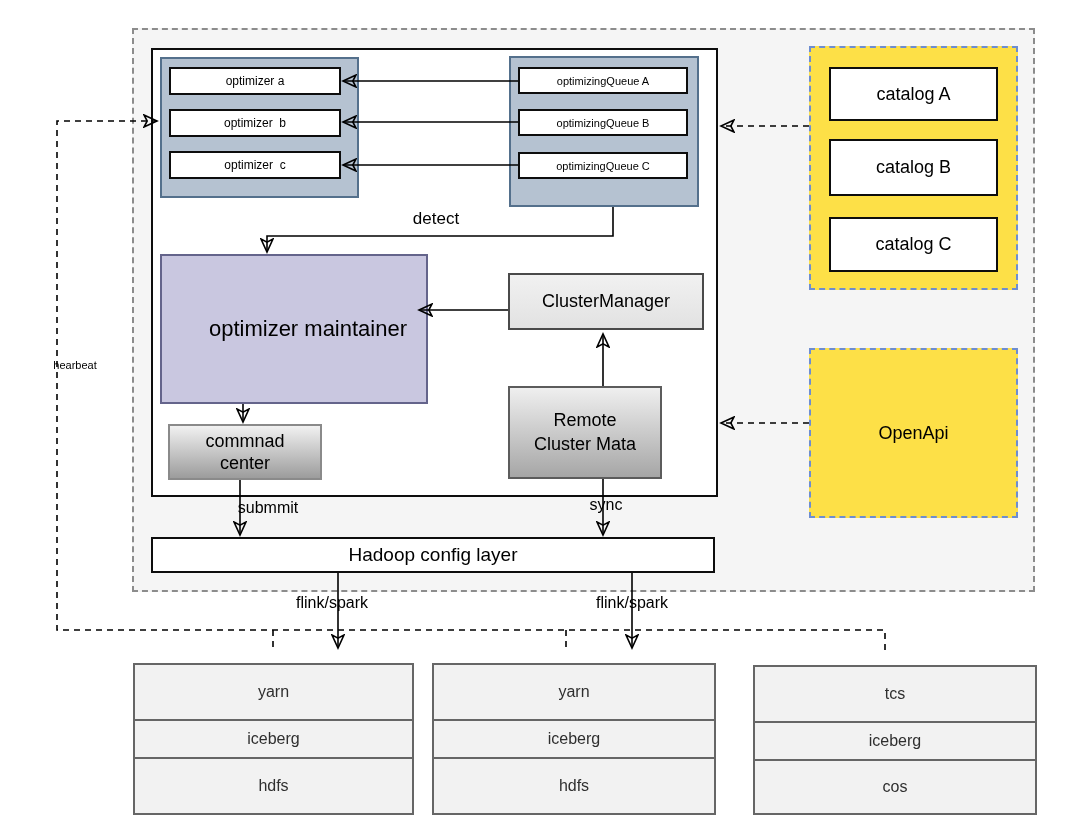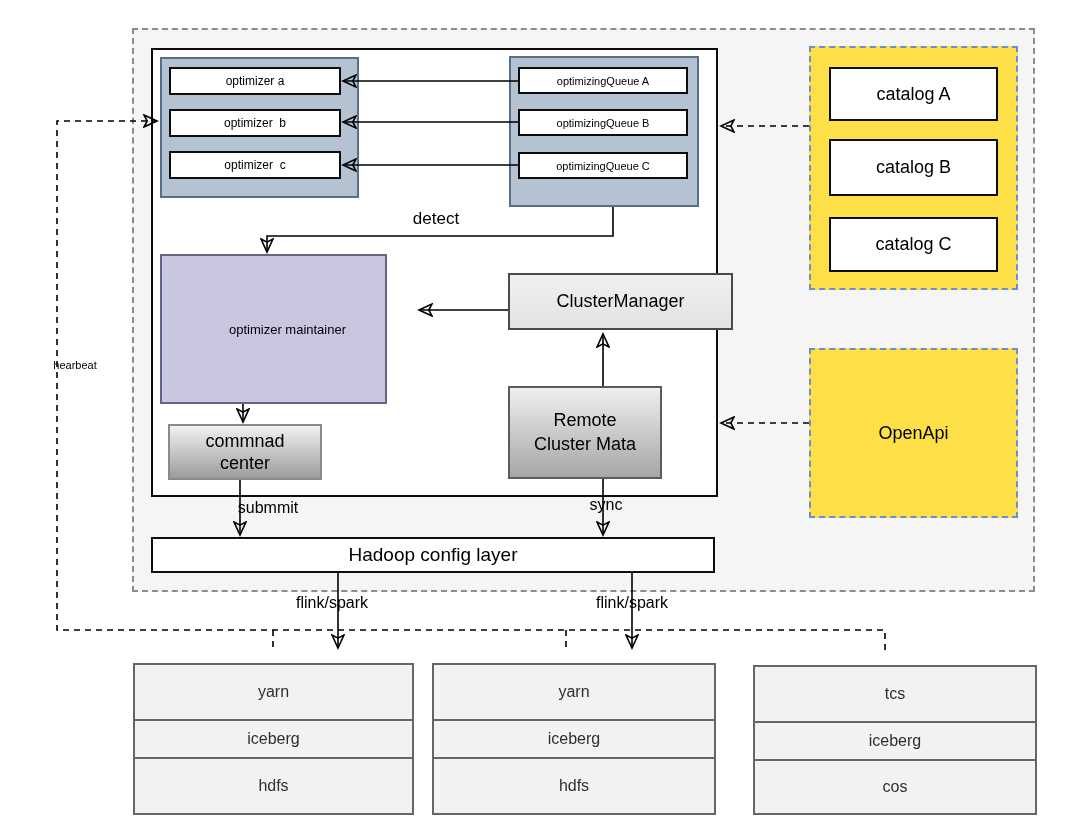--- a/index.html
+++ b/index.html
@@ -16,22 +16,22 @@
   .inner-core{left:151px;top:48px;width:567px;height:449px;background:#ffffff;border:2px solid #0d0d0d;}
 
   
   .slate-group{background:#b5c2d1;border:2px solid #54708c;}
   .opt-group{left:160px;top:57px;width:199px;height:141px;}
   .queue-group{left:509px;top:56px;width:190px;height:151px;}
   .slate-item{background:#fff;border:2px solid #0d0d0d;white-space:pre;}
   .opt-item{left:169px;width:172px;height:28px;font-size:12px;}
   .queue-item{left:518px;width:170px;height:27px;font-size:11px;}
 
-  .maintainer{left:160px;top:254px;width:227px;height:150px;background:#c9c7e0;border:2px solid #64648b;font-size:13px;padding-left:28px;}
-  .cluster-mgr{left:508px;top:273px;width:225px;height:57px;background:linear-gradient(180deg,#f1f1f1,#e2e2e2);border:2px solid #4a4a4a;font-size:18px;}
+  .maintainer{left:160px;top:254px;width:268px;height:150px;background:#c9c7e0;border:2px solid #64648b;font-size:22px;padding-left:28px;}
+  .cluster-mgr{left:508px;top:273px;width:196px;height:57px;background:linear-gradient(180deg,#f1f1f1,#e2e2e2);border:2px solid #4a4a4a;font-size:18px;}
   .rcm{left:508px;top:386px;width:154px;height:93px;background:linear-gradient(180deg,#efefef,#a6a6a6);border:2px solid #5c5c5c;font-size:18px;padding:0 22px;line-height:1.3;}
   .cmd{left:168px;top:424px;width:154px;height:56px;background:linear-gradient(180deg,#f1f1f1,#9c9c9c);border:2px solid #8a8a8a;font-size:18px;padding:0 40px;line-height:1.25;}
   .hadoop{left:151px;top:537px;width:564px;height:36px;background:#fff;border:2px solid #0d0d0d;font-size:19px;}
 
   
   .blue-panel{background:#fde047;border:2px dashed #6d8dd1;}
   .catalog-panel{left:809px;top:46px;width:209px;height:244px;}
   .openapi-panel{left:809px;top:348px;width:209px;height:170px;font-size:18px;}
   .catalog-item{left:829px;width:169px;background:#fff;border:2px solid #0d0d0d;font-size:18px;}
 

